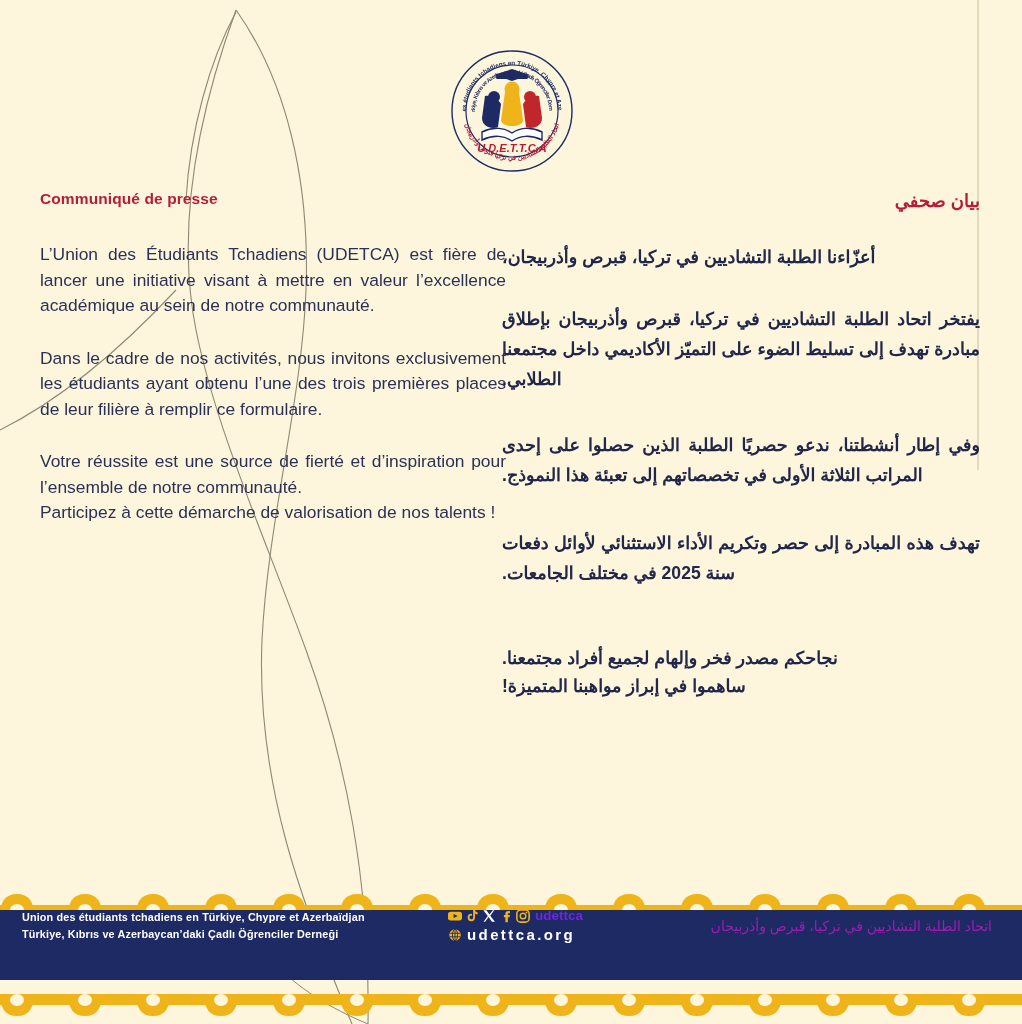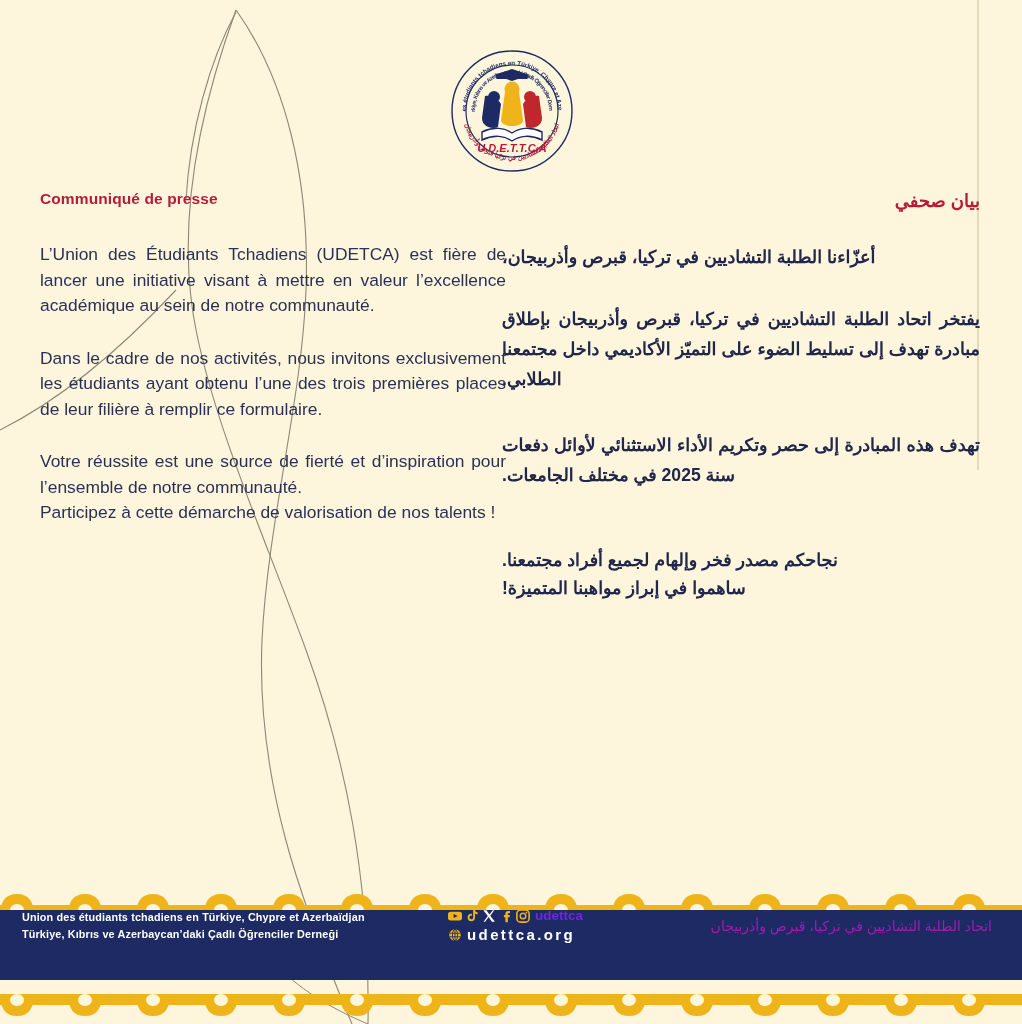--- a/index.html
+++ b/index.html
@@ -222,20 +222,21 @@
     <p class="p-fr">L’Union des Étudiants Tchadiens (UDETCA) est fière de lancer une initiative visant à mettre en valeur l’excellence académique au sein de notre communauté.</p>
     <p class="p-fr">Dans le cadre de nos activités, nous invitons exclusivement les étudiants ayant obtenu l’une des trois premières places de leur filière à remplir ce formulaire.</p>
     <p class="p-fr" style="margin-bottom:0">Votre réussite est une source de fierté et d’inspiration pour l’ensemble de notre communauté.</p>
     <p class="p-fr">Participez à cette démarche de valorisation de nos talents !</p>
   </div>
 
   <div id="col-ar" class="col">
     <div class="heading-ar">بيان صحفي</div>
     <p class="p-ar rtl-center" style="margin-bottom:32px">أعزّاءنا الطلبة التشاديين في تركيا، قبرص وأذربيجان،</p>
     <p class="p-ar" style="margin-bottom:36px">يفتخر اتحاد الطلبة التشاديين في تركيا، قبرص وأذربيجان بإطلاق مبادرة تهدف إلى تسليط الضوء على التميّز الأكاديمي داخل مجتمعنا الطلابي.</p>
+    <p class="p-ar" style="margin-bottom:38px">وفي إطار أنشطتنا، ندعو حصريًا الطلبة الذين حصلوا على إحدى المراتب الثلاثة الأولى في تخصصاتهم إلى تعبئة هذا النموذج.</p>
     <p class="p-ar" style="margin-bottom:56px">تهدف هذه المبادرة إلى حصر وتكريم الأداء الاستثنائي لأوائل دفعات سنة 2025 في مختلف الجامعات.</p>
     <p class="p-ar rtl-center" style="margin-bottom:0;line-height:28px">نجاحكم مصدر فخر وإلهام لجميع أفراد مجتمعنا.</p>
     <p class="p-ar rtl-center" style="line-height:28px">ساهموا في إبراز مواهبنا المتميزة!</p>
   </div>
 
   <div id="footer">
     <svg id="scallop-top" class="scallop" viewBox="0 0 1022 22" preserveAspectRatio="none" xmlns="http://www.w3.org/2000/svg">
       <g fill="#f0b41b">
         <rect x="0" y="11" width="1022" height="11"></rect>
       </g>

